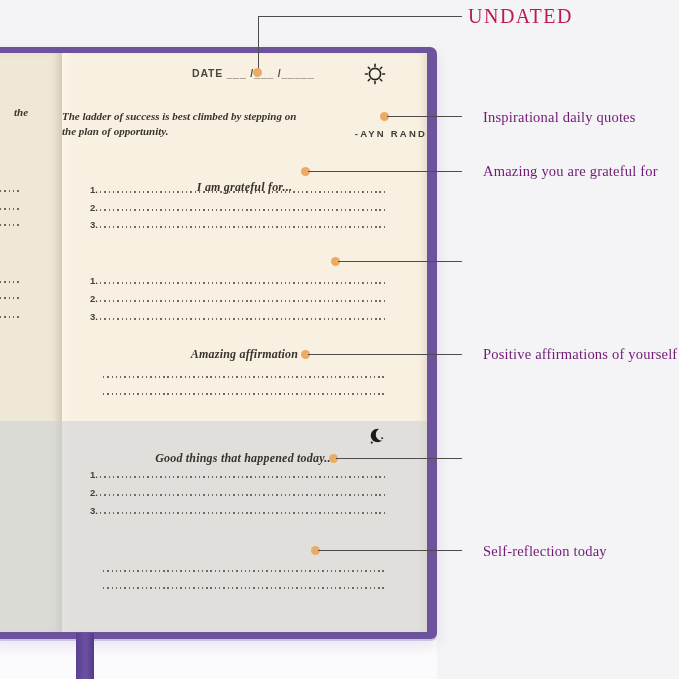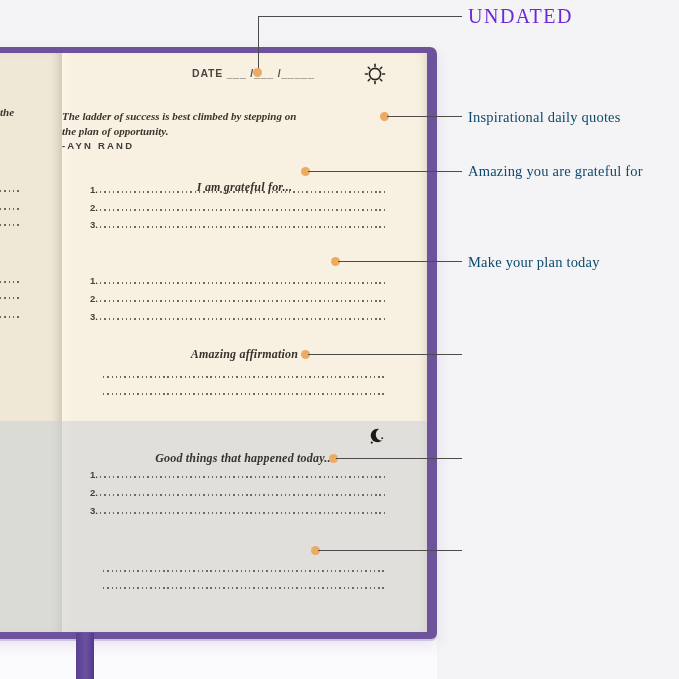--- a/index.html
+++ b/index.html
@@ -17,41 +17,41 @@
          background:linear-gradient(to right,#fcf6e8,rgba(252,246,232,0));}
   .evening{position:absolute;left:0;top:421px;width:427px;height:211px;
          background:rgba(199,205,214,.5);z-index:2;}
   .ribbon{position:absolute;left:76px;top:633px;width:18px;height:46px;z-index:1;
          background:linear-gradient(to right,#5a4092,#6b51a0 55%,#53398b);}
   
   .jdate{position:absolute;left:192px;top:67px;z-index:3;
          font:600 10.5px/13px "Liberation Sans",sans-serif;letter-spacing:.8px;color:#4a453e;}
   .jquote{position:absolute;left:62px;top:109px;width:441px;text-align:left;z-index:3;
          font:italic 700 11px/14.5px "Liberation Serif",serif;color:#3b342d;}
-  .jauthor{position:absolute;left:62px;top:139px;width:365px;text-align:left;z-index:3;
+  .jauthor{position:absolute;left:62px;top:127px;width:365px;text-align:right;z-index:3;
          font:600 9.5px/13px "Liberation Sans",sans-serif;letter-spacing:2.2px;color:#3f3d3a;}
   .jtitle{position:absolute;left:62px;width:365px;text-align:center;z-index:3;
          font:italic 700 12px/16px "Liberation Serif",serif;letter-spacing:.2px;color:#39322b;}
-  .frag{position:absolute;left:0;top:105px;z-index:3;
+  .frag{position:absolute;left:14px;top:105px;z-index:3;
          font:italic 700 11px/14px "Liberation Serif",serif;color:#3b342d;}
   .row{position:absolute;display:flex;align-items:flex-end;height:13px;z-index:3;}
   .num{font:600 9.5px/11px "Liberation Sans",sans-serif;color:#45413b;}
   .leader{flex:1;height:1.6px;margin:0 0 2px 2px;
          background-image:repeating-linear-gradient(to right,#6e6962 0 1.3px,transparent 1.3px 4.3px);}
   .abs-leader{position:absolute;height:1.6px;z-index:3;
          background-image:repeating-linear-gradient(to right,#6e6962 0 1.3px,transparent 1.3px 4.3px);}
   .icon{position:absolute;z-index:3;}
   
   .cline{position:absolute;height:1.2px;background:#4c4c4c;z-index:4;}
   .vline{position:absolute;width:1.2px;background:#4c4c4c;z-index:4;}
   .cdot{position:absolute;width:9px;height:9px;border-radius:50%;background:#ecab64;z-index:4;}
   .clabel{position:absolute;z-index:4;font:14.5px/18px "Liberation Serif",serif;
-         letter-spacing:.2px;color:#0c4a6e;white-space:nowrap;}
+         letter-spacing:.2px;color:#701a75;white-space:nowrap;margin-left:15px;}
   .undated{position:absolute;left:468px;top:4px;z-index:4;white-space:nowrap;
-         font:20px/24px "Liberation Serif",serif;letter-spacing:1.5px;color:#6d28d9;}
+         font:20px/24px "Liberation Serif",serif;letter-spacing:1.5px;color:#be185d;}
 </style>
 </head>
 <body>
 
 <div class="scene">
 
   <div class="floor"></div>
   <div class="book">
     <div class="pages">
       <div class="page-left"></div>
@@ -161,24 +161,25 @@
   <div class="cdot" style="left:380px;top:112px"></div>
   <div class="cline" style="left:387px;top:116px;width:75px"></div>
   <div class="clabel" style="left:468px;top:108px">Inspirational daily quotes</div>
 
   <div class="cdot" style="left:301px;top:167px"></div>
   <div class="cline" style="left:308px;top:171px;width:154px"></div>
   <div class="clabel" style="left:468px;top:162px">Amazing you are grateful for</div>
 
   <div class="cdot" style="left:331px;top:257px"></div>
   <div class="cline" style="left:338px;top:261px;width:124px"></div>
-  <div class="clabel" style="left:468px;top:253px">Make your plan today</div>
 
   <div class="cdot" style="left:301px;top:350px"></div>
   <div class="cline" style="left:308px;top:354px;width:154px"></div>
+  <div class="clabel" style="left:468px;top:345px">Positive affirmations of yourself</div>
 
   <div class="cdot" style="left:329px;top:454px"></div>
   <div class="cline" style="left:336px;top:458px;width:126px"></div>
 
   <div class="cdot" style="left:311px;top:546px"></div>
   <div class="cline" style="left:318px;top:550px;width:144px"></div>
+  <div class="clabel" style="left:468px;top:542px">Self-reflection today</div>
 
 </div>
 
 </body></html>

